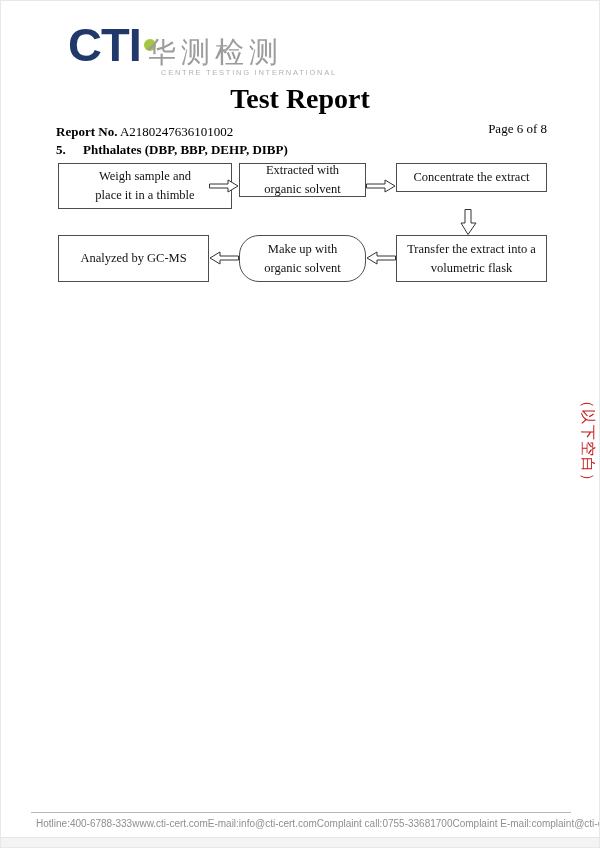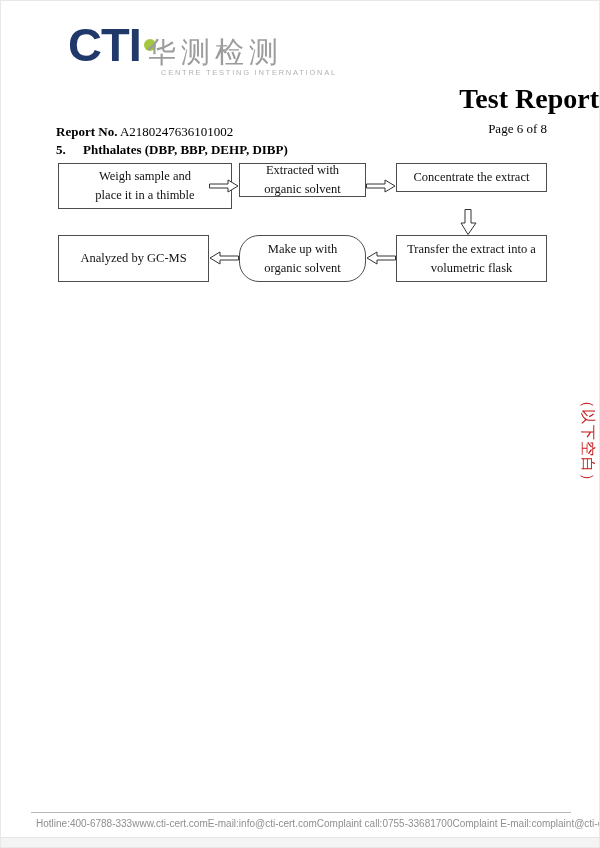--- a/index.html
+++ b/index.html
@@ -24,21 +24,21 @@
     position:absolute; left:79px; top:14px; font-size:29px; color:#9c9c9c;
     letter-spacing:5px; font-family:"Liberation Sans", sans-serif; white-space:nowrap;
   }
   .logo-sub {
     position:absolute; left:93px; top:49px; font-size:7.5px; color:#b2b2b2;
     letter-spacing:1.75px; font-family:"Liberation Sans", sans-serif; white-space:nowrap;
   }
 
   
   .doc-title {
-    position:absolute; top:82px; left:0; width:100%; text-align:right;
+    position:absolute; top:82px; left:0; width:100%; text-align:center;
     font-size:28px; font-weight:bold; color:#000;
   }
   .meta-row { position:absolute; top:123px; left:55px; right:52px; font-size:13px; }
   .report-no-label { font-weight:bold; }
   .report-no-value { }
   .page-indicator { position:absolute; right:0; top:-3px; font-weight:normal; }
   .section-heading { position:absolute; top:141px; left:55px; font-size:13px; font-weight:bold; }
   .section-heading .num { margin-right:14px; }
 
   

